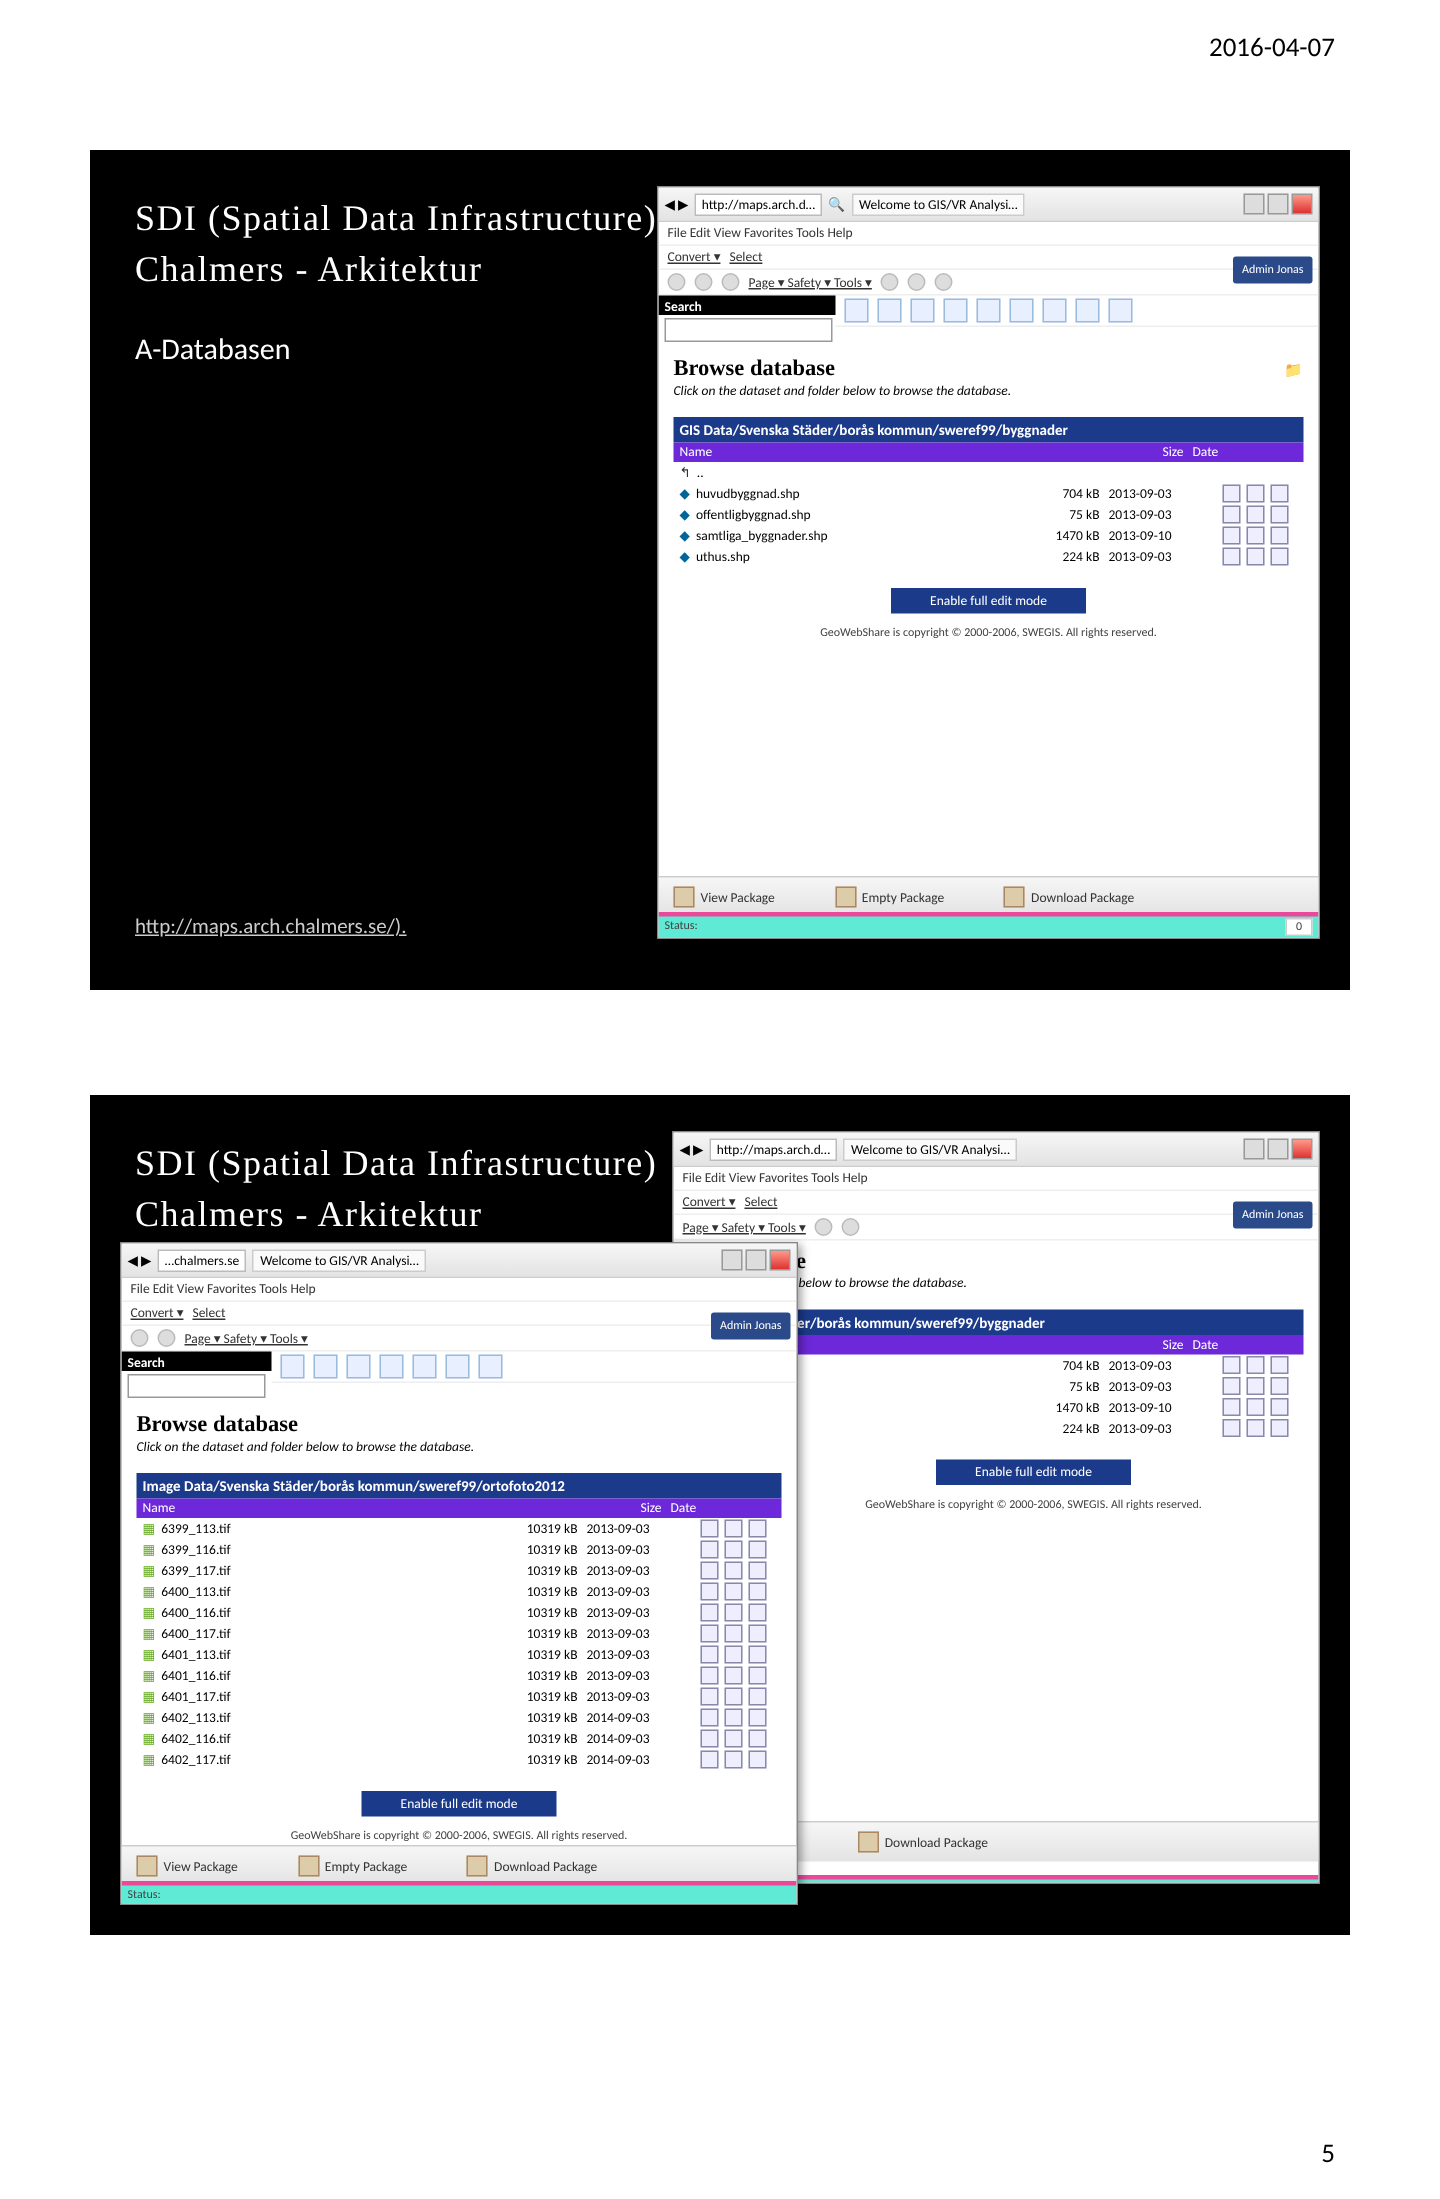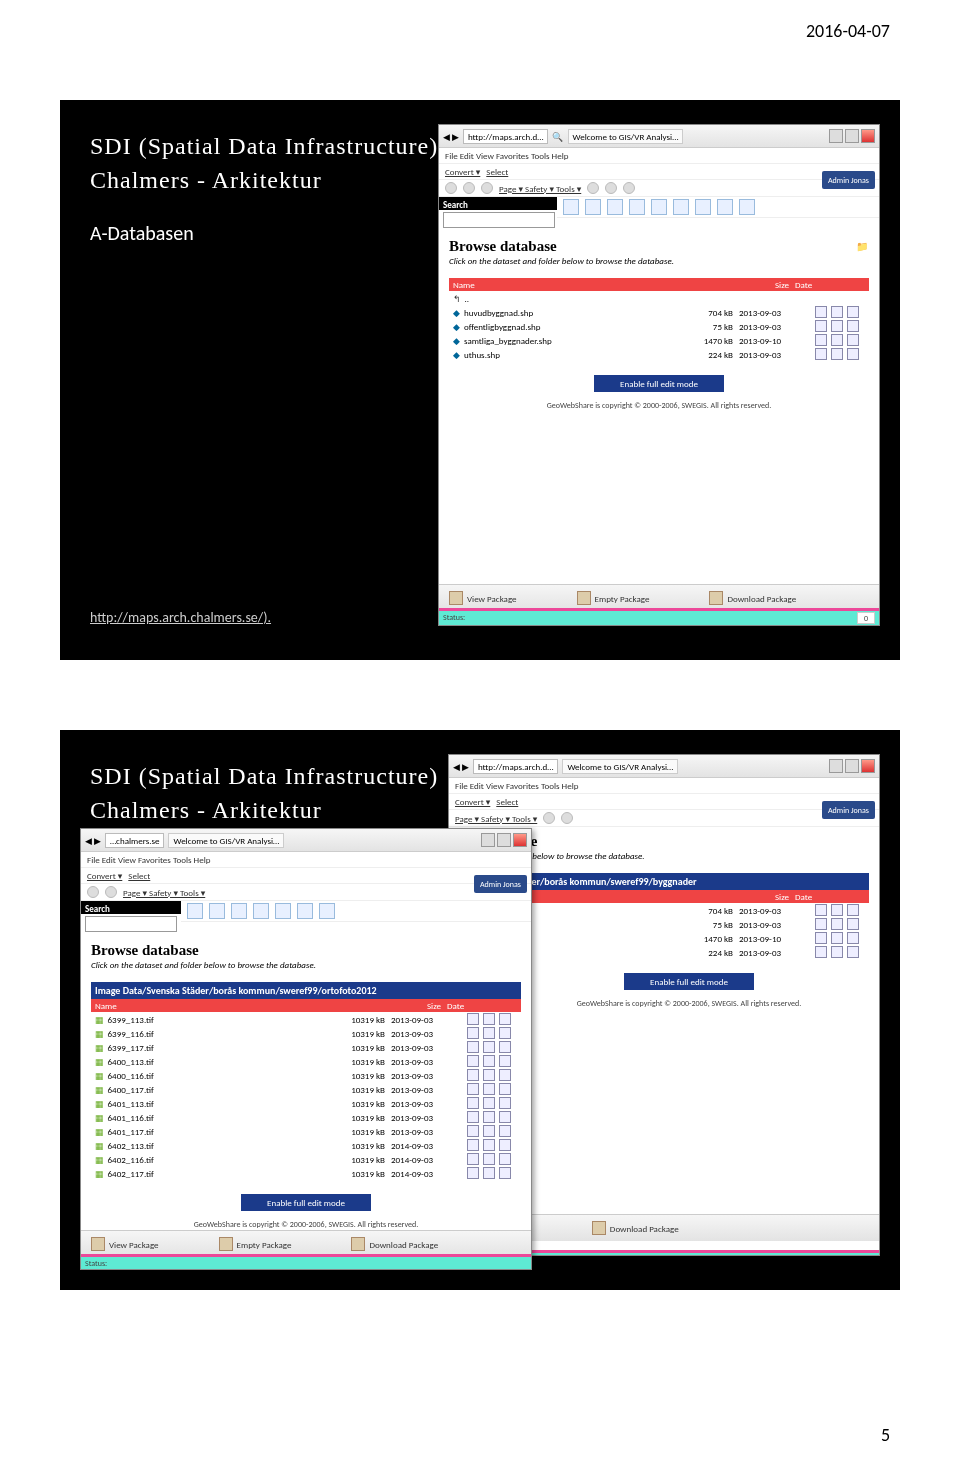--- a/index.html
+++ b/index.html
@@ -107,35 +107,35 @@
   .nav-icons { display:flex; gap:6px; padding:2px 6px; border-bottom:1px solid #eee; }
   .nav-icons .ico { width:14px;height:14px;background:#e8f0ff;border:1px solid #9bd; display:inline-block;}
   .right-badge { position:absolute; right:4px; top:46px; background:#2a4a8a; color:#fff; font-size:8px; padding:4px 6px; border-radius:2px;}
   .search-bar { background:#000; color:#fff; font-size:9px; padding:2px 0 0px 4px; font-weight:bold;}
   .search-input { display:block; width:110px; height:14px; border:1px solid #999; background:#fff; margin:2px 4px 4px 4px;}
 
   .content-area { padding:6px 10px 8px 10px; }
   .h2 { font-size:15px; font-weight:bold; font-family:"Times New Roman",serif; }
   .subtext { font-size:9px; font-style:italic; margin-bottom:12px; display:block;}
   .path-header { background:#1b3a8a; color:#fff; font-size:10px; font-weight:bold; padding:2px 4px;}
-  .table-head { display:flex; background:#ef4444; color:#fff; font-size:9px; padding:1px 4px;}
+  .table-head { display:flex; background:#6d28d9; color:#fff; font-size:9px; padding:1px 4px;}
   .table-head .c1{flex:1;} .table-head .c2{width:60px;text-align:right;} .table-head .c3{width:70px;padding-left:6px;}
   .data-table { font-size:9px; }
   .row { display:flex; align-items:center; padding:0 4px; height:14px;}
   .row .c1{flex:1; display:flex; align-items:center; gap:4px;}
   .row .c2{width:60px; text-align:right;}
   .row .c3{width:70px; padding-left:6px;}
   .row .c4{width:50px; display:flex; gap:4px; padding-left:6px;}
   .ico-img{color:#6a2;}
   .ico-q{color:#069;}
   .ico-up{color:#333;}
   .sm-btn{width:10px;height:10px;display:inline-block;background:#eef;border:1px solid #88a;}
   .enable-btn { display:block; background:#1b3a8a; color:#fff; font-size:9px; padding:3px 10px; width:110px; text-align:center; margin:14px auto 8px auto;}
   .copyright { font-size:8px; text-align:center; color:#444; margin-top:6px;}
-  .bottom-bar { position:absolute; bottom:0; left:0; right:0; height:26px; background:linear-gradient(#f6f6f6,#e3e3e3); border-top:1px solid #ccc; display:flex; align-items:center; gap:60px; padding:0 10px; font-size:9px; color:#333;text-align:right;}
+  .bottom-bar { position:absolute; bottom:0; left:0; right:0; height:26px; background:linear-gradient(#f6f6f6,#e3e3e3); border-top:1px solid #ccc; display:flex; align-items:center; gap:40px; padding:0 10px; font-size:9px; color:#333;text-align:right;}
   .bottom-bar .pkg{display:flex;align-items:center;gap:4px;}
   .bottom-bar .ico-pkg{width:12px;height:12px;background:#dca;border:1px solid #a86;display:inline-block;}
   .status-bar { font-size:8px; color:#444; padding:1px 4px; border-top:3px solid #ec4899; background:#5eead4;}
 </style>
 </head>
 <body>
 
 <div class="page">
   <div class="date-header">2016-04-07</div>
 
@@ -197,20 +197,21 @@
       </div>
       <div class="right-badge">Admin Jonas</div>
 
       <div class="content-area">
         <div style="display:flex;align-items:center;gap:10px;">
           <div class="h2">Browse database</div>
           <span style="margin-left:auto;color:#da0;">📁</span>
         </div>
         <span class="subtext">Click on the dataset and folder below to browse the database.</span>
 
+        <div class="path-header">GIS Data/Svenska Städer/borås kommun/sweref99/byggnader</div>
         <div class="table-head">
           <span class="c1">Name</span>
           <span class="c2">Size</span>
           <span class="c3">Date</span>
           <span class="c4"></span>
         </div>
         <div class="data-table">
           <div class="row">
             <span class="c1">
                 <span class="ico-up">↰</span>

